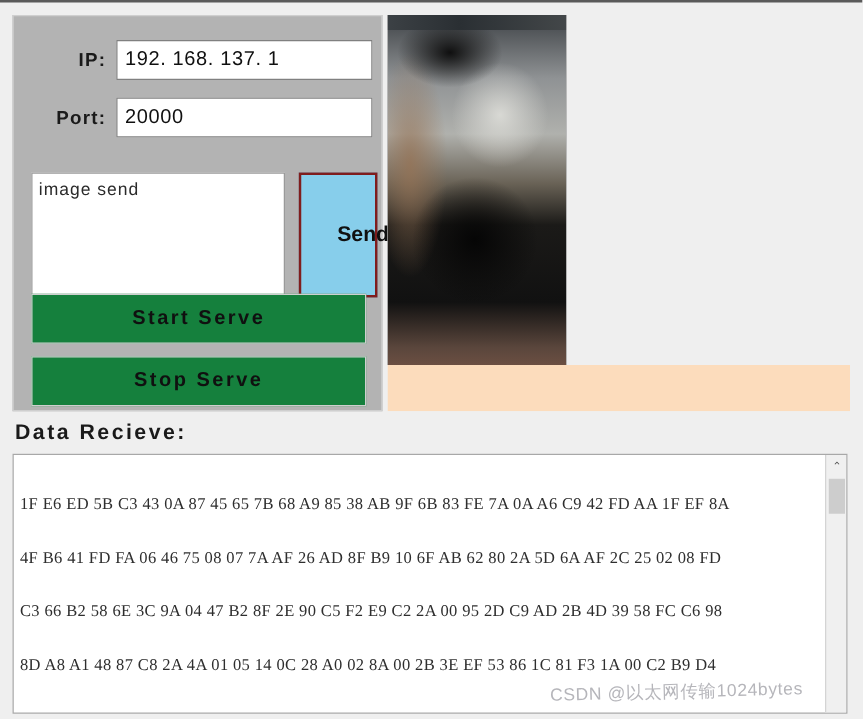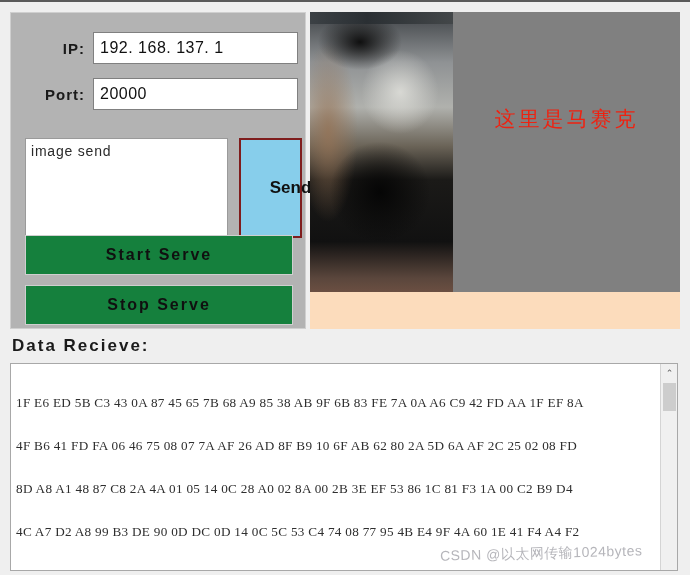--- a/index.html
+++ b/index.html
@@ -251,32 +251,30 @@
 
     <div class="wide-btn btn-start">Start Serve</div>
     <div class="wide-btn btn-stop">Stop Serve</div>
   </div>
 
   <div class="media-wrap">
     <div class="video-box">
       <div class="video-blur"></div>
       <div class="video-topbar"></div>
     </div>
-    <div class="mosaic-panel">
-      <div class="mosaic-text">这里是马赛克</div>
-    </div>
     <div class="peach-strip"></div>
   </div>
 
   <div class="recv-label">Data Recieve:</div>
 
   <div class="hex-box">
     <div class="hex-content">
       <div class="hex-line">1F E6 ED 5B C3 43 0A 87 45 65 7B 68 A9 85 38 AB 9F 6B 83 FE 7A 0A A6 C9 42 FD AA 1F EF 8A</div>
       <div class="hex-line">4F B6 41 FD FA 06 46 75 08 07 7A AF 26 AD 8F B9 10 6F AB 62 80 2A 5D 6A AF 2C 25 02 08 FD</div>
+      <div class="hex-line">C3 66 B2 58 6E 3C 9A 04 47 B2 8F 2E 90 C5 F2 E9 C2 2A 00 95 2D C9 AD 2B 4D 39 58 FC C6 98</div>
       <div class="hex-line">8D A8 A1 48 87 C8 2A 4A 01 05 14 0C 28 A0 02 8A 00 2B 3E EF 53 86 1C 81 F3 1A 00 C2 B9 D4</div>
       <div class="hex-line">4C A7 D2 A8 99 B3 DE 90 0D DC 0D 14 0C 5C 53 C4 74 08 77 95 4B E4 9F 4A 60 1E 41 F4 A4 F2</div>
       
       
       
       
       
       
       
       

